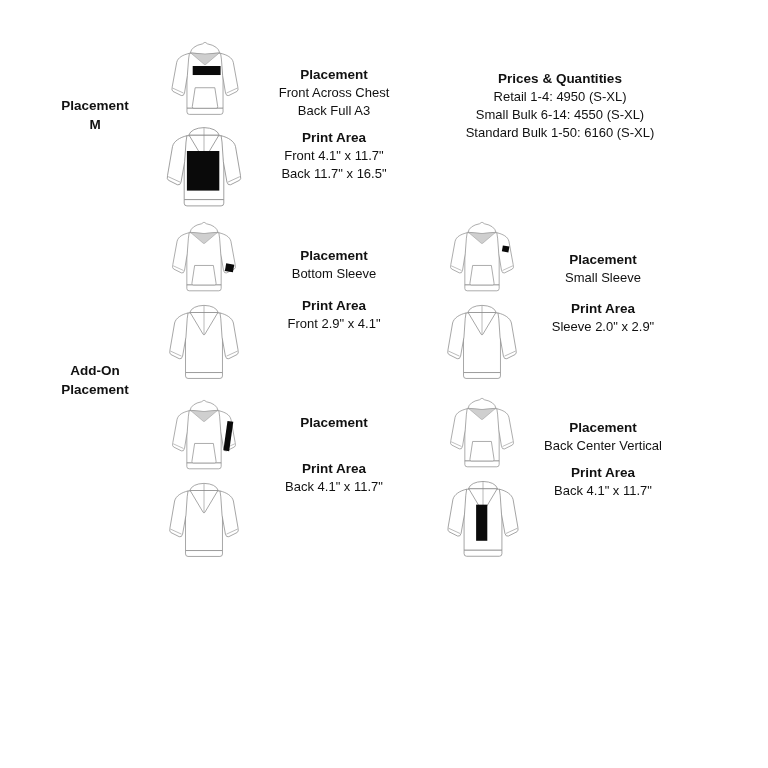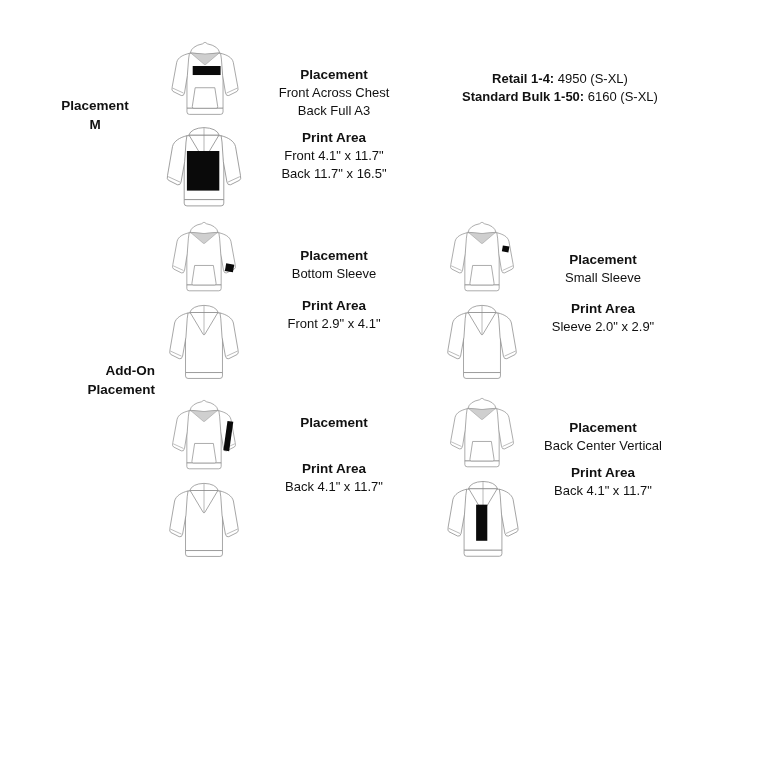--- a/index.html
+++ b/index.html
@@ -9,21 +9,21 @@
     font-family: "Liberation Sans", sans-serif;
     color: #111111;
     position: relative;
     overflow: hidden;
   }
   .canvas { position: absolute; left: 0; top: 0; width: 768px; height: 768px; }
   .abs { position: absolute; }
   .tblock { text-align: center; }
   .h { font-weight: 700; font-size: 13.5px; line-height: 18px; }
   .t { font-weight: 400; font-size: 13px; line-height: 18px; }
-  .b { font-weight: 700; }
+  .b { font-weight: 400; }
   .side-label { font-weight: 700; font-size: 13.5px; line-height: 19px; text-align: center; }
   svg.hoodie { display: block; overflow: visible; }
   .ln { fill: #ffffff; stroke: #8a8a8a; stroke-width: 0.9; stroke-linejoin: round; }
   .st { fill: none; stroke: #8a8a8a; stroke-width: 0.7; }
   .hoodgray { stroke: #999999; stroke-width: 0.7; }
 </style>
 </head>
 <body>
 
 <div class="canvas">
@@ -52,21 +52,21 @@
         <path class="ln" d="M33.5,12.5 L66.5,12.5 L51,38.5 Q50,40 49,38.5 Z"></path>
         <path class="st" d="M50,4.5 L50,38.5"></path>
       </symbol>
     </defs>
   </svg>
 
   <div class="abs side-label" style="left:35px; top:96px; width:120px;">
     <div>Placement</div>
     <div>M</div>
   </div>
-  <div class="abs side-label" style="left:35px; top:361px; width:120px;text-align:right;">
+  <div class="abs side-label" style="left:35px; top:361px; width:120px;">
     <div>Add-On</div>
     <div>Placement</div>
   </div>
 
   <svg class="hoodie abs" style="left:164px; top:40px;" width="82" height="84" viewBox="0 0 100 100">
     <use href="#hf"></use>
     <rect x="35" y="30.5" width="34" height="11" fill="#0a0a0a"></rect>
   </svg>
   <svg class="hoodie abs" style="left:159px; top:124px;" width="90" height="90" viewBox="0 0 100 100">
     <use href="#hb"></use>
@@ -78,21 +78,23 @@
     <div class="t">Front Across Chest</div>
     <div class="t">Back Full A3</div>
   </div>
   <div class="abs tblock" style="left:244px; top:129px; width:180px;">
     <div class="h">Print Area</div>
     <div class="t">Front 4.1" x 11.7"</div>
     <div class="t">Back 11.7" x 16.5"</div>
   </div>
 
   <div class="abs tblock" style="left:440px; top:70px; width:240px;">
+    <div class="h">Prices &amp; Quantities</div>
     <div class="t"><span class="b">Retail 1-4:</span> <span>4950 (S-XL)</span></div>
+    <div class="t"><span class="b">Small Bulk 6-14:</span> <span>4550 (S-XL)</span></div>
     <div class="t"><span class="b">Standard Bulk 1-50:</span> <span>6160 (S-XL)</span></div>
   </div>
 
   <svg class="hoodie abs" style="left:165px; top:220px;" width="78" height="80" viewBox="0 0 100 100">
     <use href="#hf"></use>
     <rect x="77.5" y="55" width="10.5" height="10" transform="rotate(10 83 60)" fill="#0a0a0a"></rect>
   </svg>
   <svg class="hoodie abs" style="left:161px; top:302px;" width="86" height="84" viewBox="0 0 100 100">
     <use href="#hb"></use>
   </svg>

